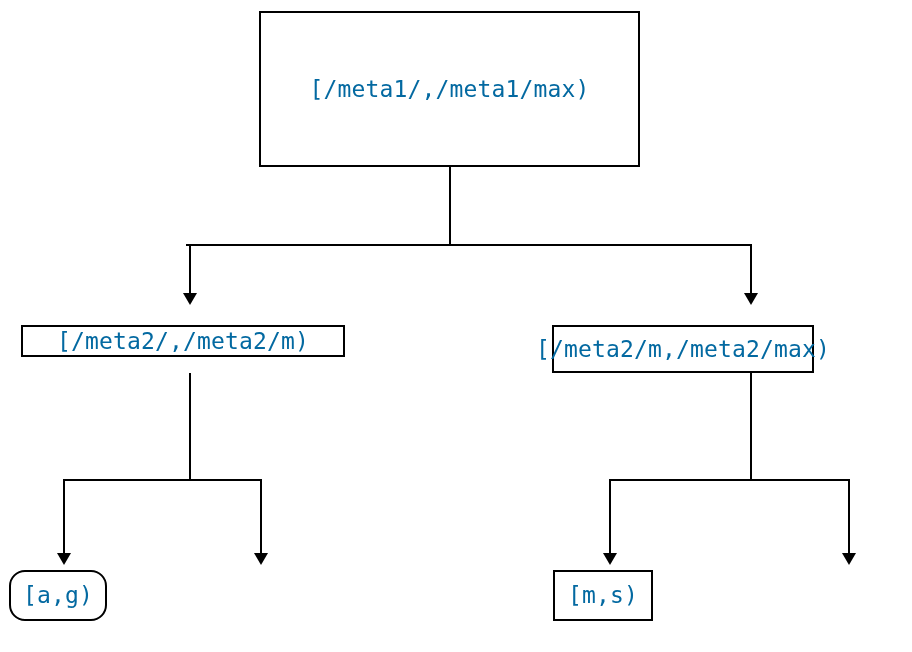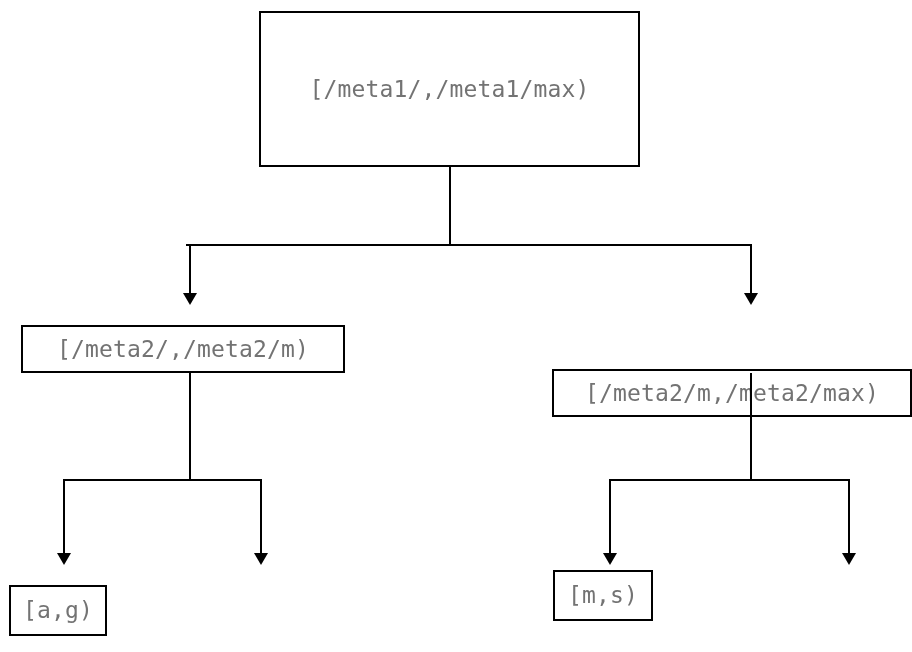--- a/index.html
+++ b/index.html
@@ -26,29 +26,29 @@
     border: 2px solid #000000;
     background: #ffffff;
     display: flex;
     align-items: center;
     justify-content: center;
   }
   .node-label {
     font-family: "DejaVu Sans Mono", "Liberation Mono", monospace;
     font-size: 23px;
     line-height: 1;
-    color: #737373;
+    color: #0369a1;
     white-space: pre;
     letter-spacing: 0.15px;
   }
   
   #node-root        { left: 259px; top: 11px;  width: 381px; height: 156px; }
-  #node-meta2-low   { left: 21px;  top: 325px; width: 324px; height: 48px; }
-  #node-meta2-high  { left: 552px; top: 325px; width: 360px; height: 48px; margin-top: 44px; }
-  #node-leaf-ag     { left: 9px;   top: 585px; width: 98px;  height: 51px; }
+  #node-meta2-low   { left: 21px;  top: 325px; width: 324px; height: 32px; }
+  #node-meta2-high  { left: 552px; top: 325px; width: 262px; height: 48px; }
+  #node-leaf-ag     { left: 9px;   top: 570px; width: 98px;  height: 51px; border-radius: 16px; }
   #node-leaf-gm     { left: 205px; top: 585px; width: 98px;  height: 51px; }
   #node-leaf-ms     { left: 553px; top: 570px; width: 100px; height: 51px; }
   #node-leaf-smax   { left: 777px; top: 585px; width: 126px; height: 51px; }
 
   
   .edge-v {
     position: absolute;
     width: 2px;
     background: #000000;
   }

